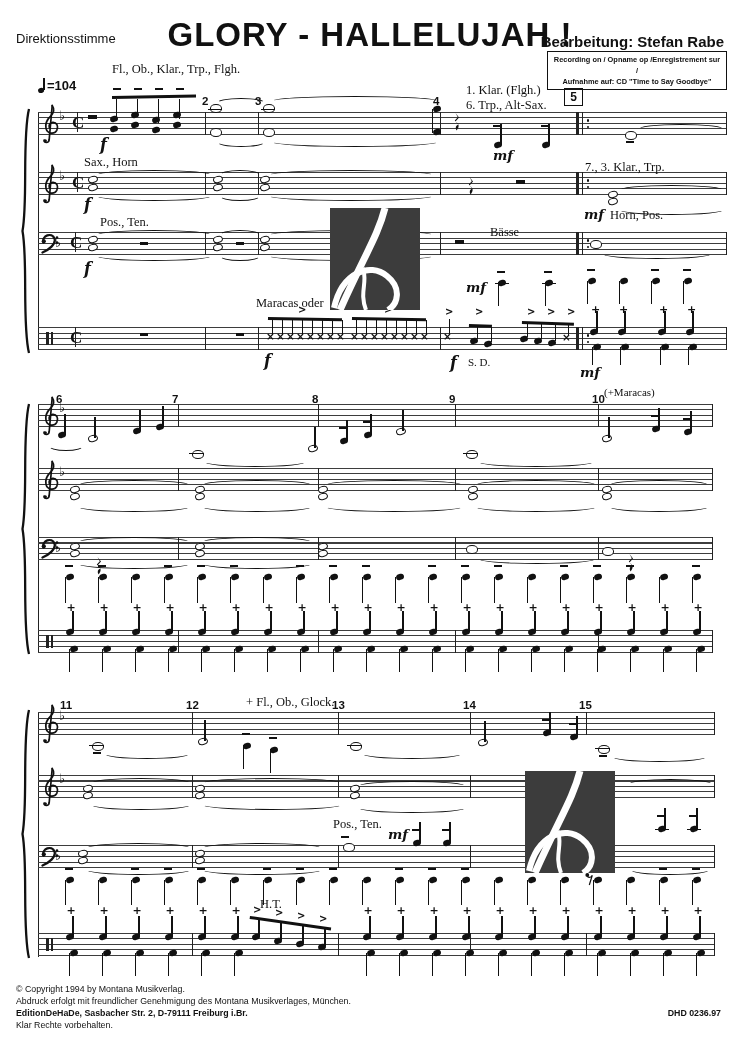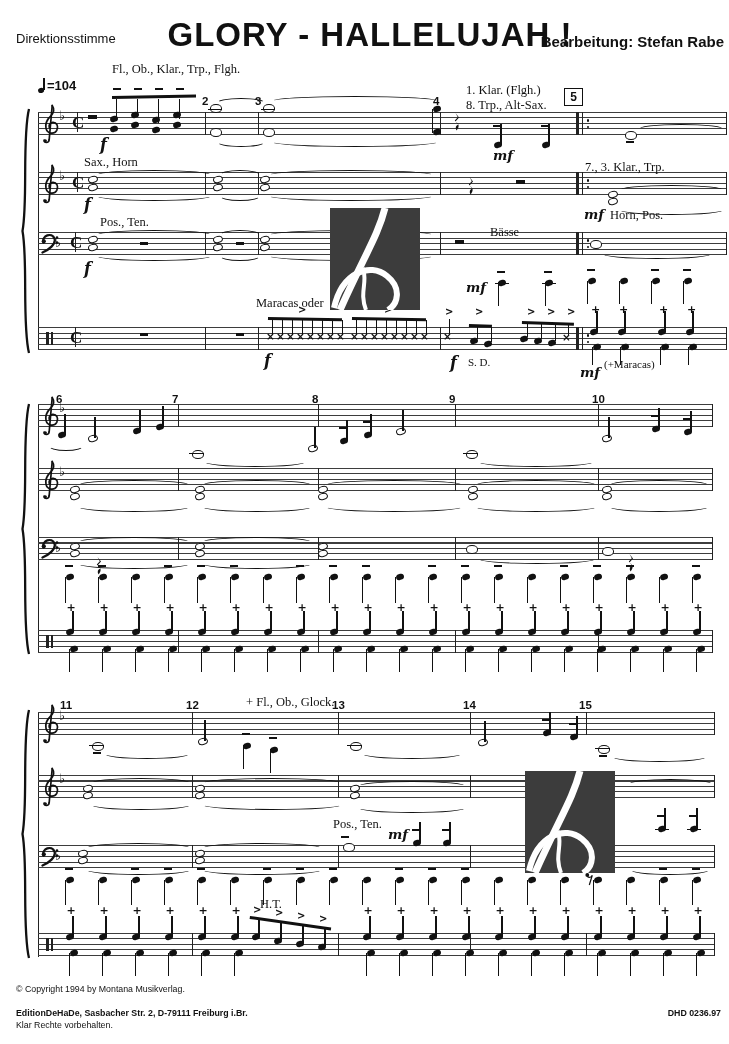--- a/index.html
+++ b/index.html
@@ -871,42 +871,46 @@
         <rect width="90" height="102" fill="#3c3c3c"></rect>
         <path d="M55 0 C48 28 34 48 10 102" stroke="#fff" stroke-width="7" fill="none"></path>
         <path d="M4 100 C12 64 40 54 57 68 C72 80 68 96 58 102" stroke="#fff" stroke-width="6" fill="none"></path>
         <path d="M36 102 C29 84 38 74 33 60" stroke="#fff" stroke-width="4" fill="none"></path>
       </svg>
     </div>
 
   <div class="abs txt partlbl" style="left:16px;top:31px">Direktionsstimme</div>
   <div class="abs txt arranger" style="right:5px;top:33px">Bearbeitung: Stefan Rabe</div>
   <div class="abs txt title" style="left:100px;top:16px;width:540px">GLORY - HALLELUJAH !</div>
+  <div class="abs txt recbox" style="left:547px;top:51px">
+    <div>Recording on / Opname op /Enregistrement sur /</div>
+    <div>Aufnahme auf: CD "Time to Say Goodbye"</div>
+  </div>
 
   <div class="abs txt" style="left:37px;top:77px;width:50px;height:18px">
     <span class="abs" style="left:1px;top:11px;width:6px;height:4.5px;background:#111;border-radius:50%;transform:rotate(-16deg)"></span>
     <span class="abs" style="left:6.3px;top:1px;width:1.3px;height:12px;background:#111"></span>
     <span class="abs tempo" style="left:10px;top:1px">=104</span>
   </div>
 
   <div class="abs txt ilabel" style="left:112px;top:62px">Fl., Ob., Klar., Trp., Flgh.</div>
   <div class="abs txt ilabel" style="left:466px;top:83px">1. Klar. (Flgh.)</div>
-  <div class="abs txt ilabel" style="left:466px;top:98px">8. Trp., Alt-Sax.</div>
+  <div class="abs txt ilabel" style="left:466px;top:98px">6. Trp., Alt-Sax.</div>
   <div class="abs txt box5" style="left:564px;top:88px">5</div>
   <div class="abs txt mnum" style="left:202px;top:95px">2</div>
   <div class="abs txt mnum" style="left:255px;top:95px">3</div>
   <div class="abs txt mnum" style="left:433px;top:95px">4</div>
   <div class="abs txt ilabel" style="left:84px;top:155px">Sax., Horn</div>
   <div class="abs txt ilabel" style="left:585px;top:160px">7., 3. Klar., Trp.</div>
   <div class="abs txt ilabel" style="left:610px;top:208px">Horn, Pos.</div>
   <div class="abs txt ilabel" style="left:100px;top:215px">Pos., Ten.</div>
   <div class="abs txt ilabel" style="left:490px;top:225px">Bässe</div>
   <div class="abs txt ilabel" style="left:256px;top:296px">Maracas oder</div>
   <div class="abs txt small" style="left:468px;top:356px">S. D.</div>
-  <div class="abs txt small" style="left:604px;top:358px">(+Maracas)</div>
+  <div class="abs txt small" style="left:604px;top:386px">(+Maracas)</div>
 
   <div class="abs txt dyn" style="left:100px;top:135px">f</div>
   <div class="abs txt dyn" style="left:84px;top:195px">f</div>
   <div class="abs txt dyn" style="left:84px;top:259px">f</div>
   <div class="abs txt dyn" style="left:264px;top:351px">f</div>
   <div class="abs txt dyn" style="left:450px;top:353px">f</div>
   <div class="abs txt dynm" style="left:493px;top:147px">mf</div>
   <div class="abs txt dynm" style="left:584px;top:206px">mf</div>
   <div class="abs txt dynm" style="left:466px;top:279px">mf</div>
   <div class="abs txt dynm" style="left:580px;top:364px">mf</div>
@@ -921,16 +925,17 @@
   <div class="abs txt mnum" style="left:186px;top:699px">12</div>
   <div class="abs txt mnum" style="left:332px;top:699px">13</div>
   <div class="abs txt mnum" style="left:463px;top:699px">14</div>
   <div class="abs txt mnum" style="left:579px;top:699px">15</div>
   <div class="abs txt ilabel" style="left:246px;top:695px">+ Fl., Ob., Glock.</div>
   <div class="abs txt ilabel" style="left:333px;top:817px">Pos., Ten.</div>
   <div class="abs txt dynm" style="left:388px;top:826px">mf</div>
   <div class="abs txt ilabel" style="left:260px;top:897px">H.T.</div>
 
   <div class="abs txt footer" style="left:16px;top:984px">© Copyright 1994 by Montana Musikverlag.</div>
+  <div class="abs txt footer" style="left:16px;top:996px">Abdruck erfolgt mit freundlicher Genehmigung des Montana Musikverlages, München.</div>
   <div class="abs txt footer fbold" style="left:16px;top:1008px">EditionDeHaDe, Sasbacher Str. 2, D-79111 Freiburg i.Br.</div>
   <div class="abs txt footer" style="left:16px;top:1020px">Klar Rechte vorbehalten.</div>
   <div class="abs txt footer fbold" style="right:8px;top:1008px">DHD 0236.97</div>
 </div>
 
 </body></html>

